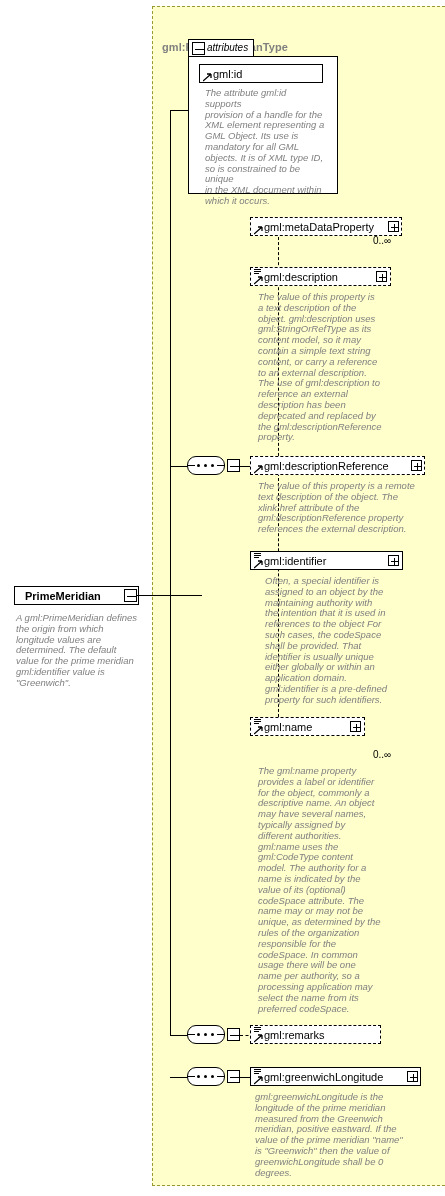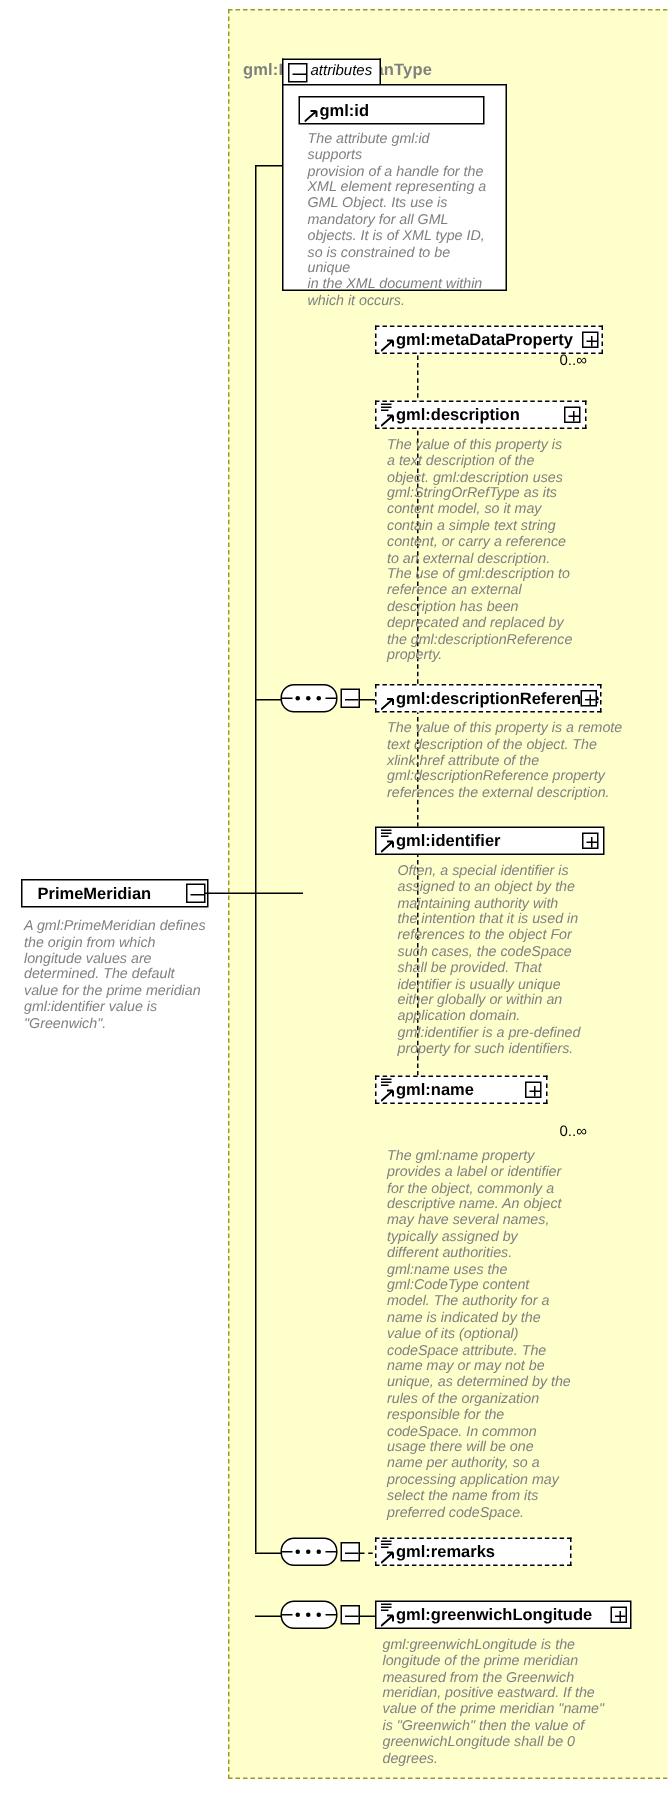--- a/index.html
+++ b/index.html
@@ -46,21 +46,21 @@
     position: absolute;
     left: 3px; top: 19px;
     right: -3px; height: 4px;
     background: #c0c0c0;
     z-index: -1;
   }
   .nodelabel {
     position: absolute;
     left: 13px; top: 2px;
     font-size: 11px;
-    font-weight: bold;
+    font-weight: normal;
     color: #000000;
     white-space: nowrap;
     line-height: 14px;
   }
 
   
   .inarrow {
     position: absolute;
     left: 3px; top: 8px;
     width: 8px; height: 8px;
@@ -355,21 +355,21 @@
 content, or carry a reference
 to an external description.
 The use of gml:description to
 reference an external
 description has been
 deprecated and replaced by
 the gml:descriptionReference
 property.</div>
 
 <div class="dln-h" style="left:278px; top:466px; width:22px;"></div>
-<div class="nodebox dashed" style="left:250px; top:456px; width:151px;">
+<div class="nodebox dashed" style="left:250px; top:456px; width:175px;">
   <div class="shadow"></div>
   <div class="inarrow">
     <svg width="9" height="9" viewBox="0 0 9 9">
         <path d="M0 8 L8 1 M8 1 L4 1 M8 1 L8 5" stroke="#000" stroke-width="1.3" fill="none"></path>
       </svg>
   </div>
   <div class="nodelabel">gml:descriptionReference</div>
   <div class="expander plus" style="right:2px; top:3px;"></div>
 </div>
 <div class="doc" style="left:258px; top:481px; width:170px;">The value of this property is a remote

